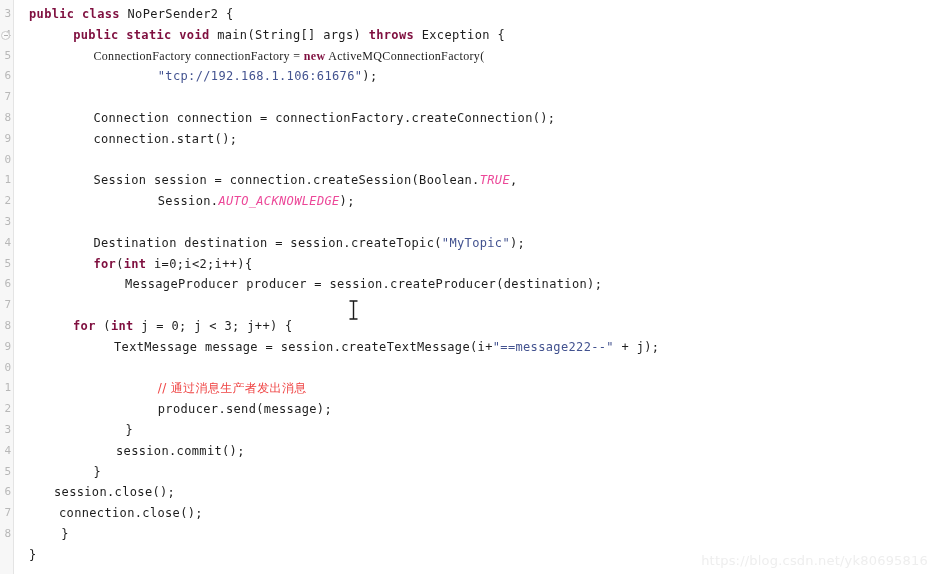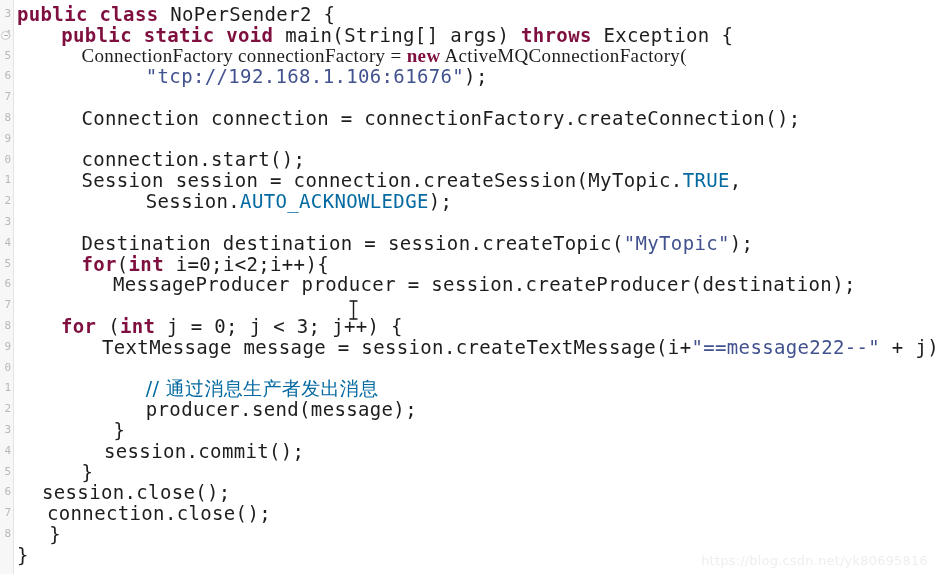--- a/index.html
+++ b/index.html
@@ -67,35 +67,35 @@
   .code-surface {
     position: absolute;
     top: 0;
     left: 13px;
     right: 0;
     bottom: 0;
     overflow: hidden;
   }
   .code-line {
     position: absolute;
-    left: 0;
+    left: 12px;
     white-space: pre;
     font-family: "DejaVu Sans Mono", "Liberation Mono", monospace;
-    font-size: 19px;
+    font-size: 12px;
     line-height: 20.8px;
     height: 20.8px;
     color: #222222;
     letter-spacing: 0.35px;
   }
 
   
   .kw      { color: #7f0f3f; font-weight: bold; }
   .str     { color: #42528f; }
-  .fld     { color: #0369a1; }
-  .cmt     { color: #0369a1; font-family: "DejaVu Sans", "Liberation Sans", sans-serif; }
+  .fld     { color: #ec4899; font-style: italic; }
+  .cmt     { color: #ef4444; font-family: "DejaVu Sans", "Liberation Sans", sans-serif; }
   .plain   { color: #1d1d1d; }
 
   
   .ibeam {
     position: absolute;
     pointer-events: none;
   }
 
   
   .watermark {
@@ -149,23 +149,23 @@
   </div>
 
   <div class="code-surface">
     <div id="code-lines">
         <div class="code-line" style="top: 4px; padding-left: 4px;"><span class="kw">public</span><span class="plain"> </span><span class="kw">class</span><span class="plain"> NoPerSender2 {</span></div>
         <div class="code-line" style="top: 24.8px; padding-left: 36.2px; margin-left: 12px;"><span class="kw">public</span><span class="plain"> </span><span class="kw">static</span><span class="plain"> </span><span class="kw">void</span><span class="plain"> main(String[] args) </span><span class="kw">throws</span><span class="plain"> Exception {</span></div>
         <div class="code-line" style="top: 45.6px; padding-left: 68.4px; font-family: Liberation Serif, serif;"><span class="plain">ConnectionFactory connectionFactory = </span><span class="kw">new</span><span class="plain"> ActiveMQConnectionFactory(</span></div>
         <div class="code-line" style="top: 66.4px; padding-left: 132.8px;"><span class="str">"tcp://192.168.1.106:61676"</span><span class="plain">);</span></div>
         <div class="code-line" style="top: 87.2px; padding-left: 4px;">&nbsp;</div>
         <div class="code-line" style="top: 108px; padding-left: 68.4px;"><span class="plain">Connection connection = connectionFactory.createConnection();</span></div>
-        <div class="code-line" style="top: 128.8px; padding-left: 68.4px; margin-top: 20px;"><span class="plain">connection.start();</span></div>
+        <div class="code-line" style="top: 128.8px; padding-left: 68.4px;"><span class="plain">connection.start();</span></div>
         <div class="code-line" style="top: 149.6px; padding-left: 4px;">&nbsp;</div>
-        <div class="code-line" style="top: 170.4px; padding-left: 68.4px;"><span class="plain">Session session = connection.createSession(MyTopic.</span><span class="fld">TRUE</span><span class="plain">,</span></div>
+        <div class="code-line" style="top: 170.4px; padding-left: 68.4px;"><span class="plain">Session session = connection.createSession(Boolean.</span><span class="fld">TRUE</span><span class="plain">,</span></div>
         <div class="code-line" style="top: 191.2px; padding-left: 132.8px;"><span class="plain">Session.</span><span class="fld">AUTO_ACKNOWLEDGE</span><span class="plain">);</span></div>
         <div class="code-line" style="top: 212px; padding-left: 4px;">&nbsp;</div>
         <div class="code-line" style="top: 232.8px; padding-left: 68.4px;"><span class="plain">Destination destination = session.createTopic(</span><span class="str">"MyTopic"</span><span class="plain">);</span></div>
         <div class="code-line" style="top: 253.6px; padding-left: 68.4px;"><span class="kw">for</span><span class="plain">(</span><span class="kw">int</span><span class="plain"> i=0;i&lt;2;i++){</span></div>
         <div class="code-line" style="top: 274.4px; padding-left: 100px;"><span class="plain">MessageProducer producer = session.createProducer(destination);</span></div>
         <div class="code-line" style="top: 295.2px; padding-left: 4px;">&nbsp;</div>
         <div class="code-line" style="top: 316px; padding-left: 48px;"><span class="kw">for</span><span class="plain"> (</span><span class="kw">int</span><span class="plain"> j = 0; j &lt; 3; j++) {</span></div>
         <div class="code-line" style="top: 336.8px; padding-left: 89px;"><span class="plain">TextMessage message = session.createTextMessage(i+</span><span class="str">"==message222--"</span><span class="plain"> + j);</span></div>
         <div class="code-line" style="top: 357.6px; padding-left: 4px;">&nbsp;</div>
         <div class="code-line" style="top: 378.4px; padding-left: 132.8px;"><span class="cmt">// 通过消息生产者发出消息</span></div>

